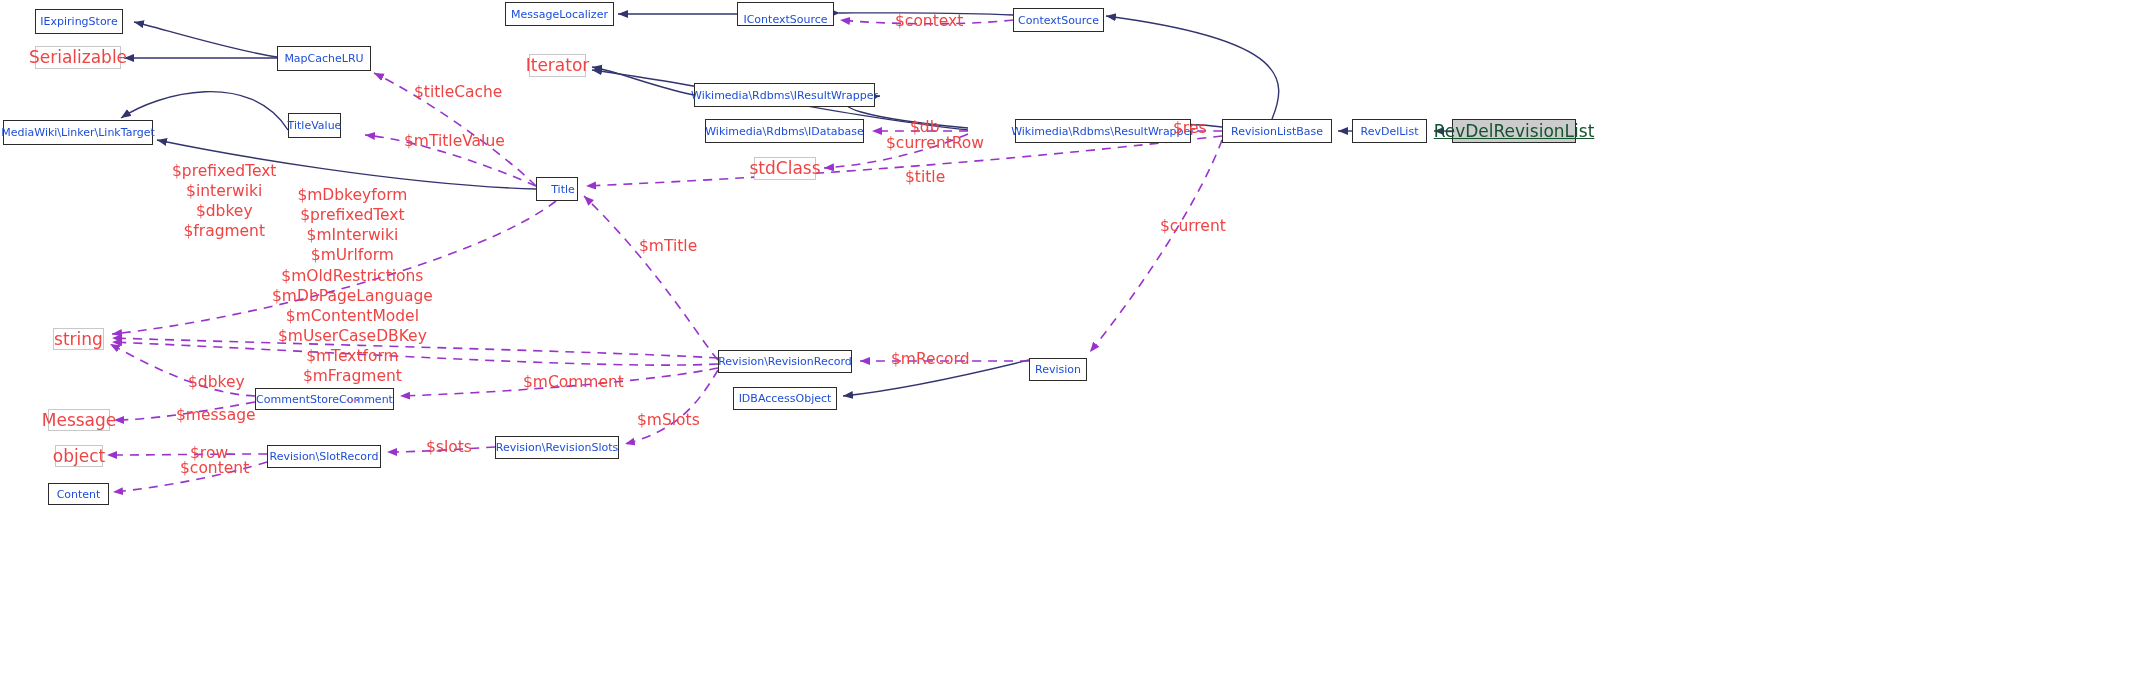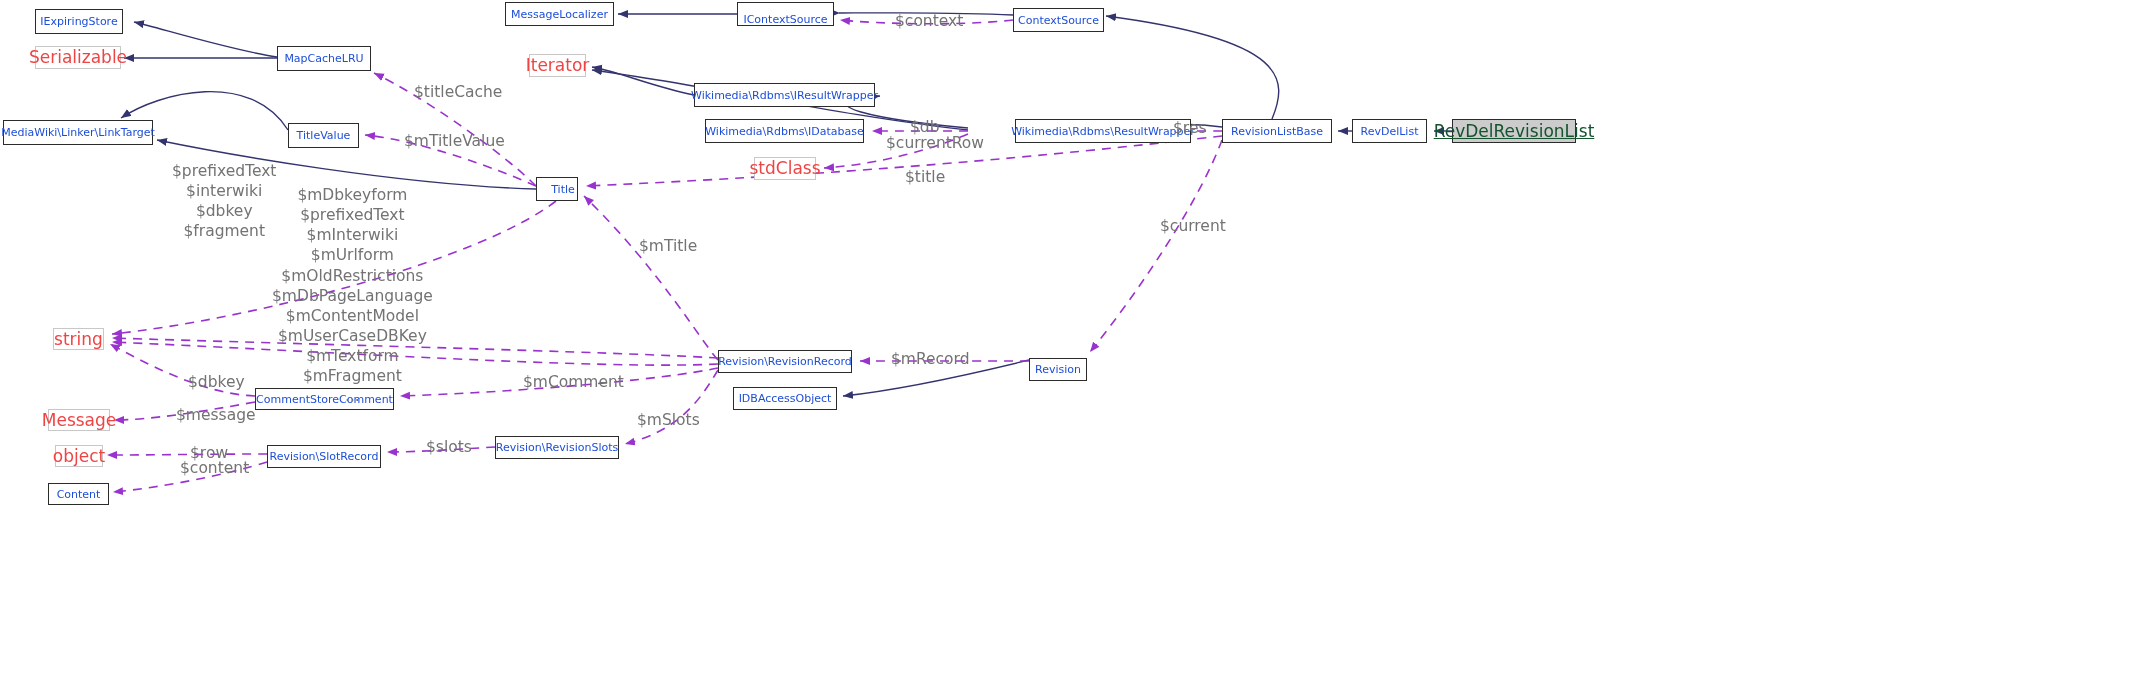--- a/index.html
+++ b/index.html
@@ -11,21 +11,21 @@
         background:#ffffff;white-space:nowrap;line-height:1;}
   .node span{display:block;}
 
   
   .cls{border:1.6px solid #2b2b2b;color:#1d4ed8;font-size:11px;}
   
   .ext{border:1.2px solid #c8c8c8;color:#ef4444;font-size:17px;}
   
   .cur{border:1.6px solid #2b2b2b;background:#cccccc;color:#14532d;font-size:17px;text-decoration:underline;}
 
-  .edge-label{position:absolute;color:#737373;font-size:15.5px;line-height:1.30;
+  .edge-label{position:absolute;color:#ef4444;font-size:15.5px;line-height:1.30;
               white-space:pre;text-align:center;background:transparent;}
 </style>
 </head>
 <body>
 
 <div id="canvas">
 
   <svg class="edges" viewBox="0 0 2148 696">
     <defs>
       <marker id="arrowInherit" markerWidth="11" markerHeight="11" refX="10" refY="4" orient="auto" markerUnits="userSpaceOnUse">
@@ -82,21 +82,21 @@
     </div>
   <div class="node ext" style="left:35px;top:46px;width:86px;height:23px;">
       <span>Serializable</span>
     </div>
   <div class="node cls" style="left:277px;top:46px;width:94px;height:25px;">
       <span>MapCacheLRU</span>
     </div>
   <div class="node cls" style="left:3px;top:120px;width:150px;height:25px;">
       <span>MediaWiki\Linker\LinkTarget</span>
     </div>
-  <div class="node cls" style="left:288px;top:123px;width:71px;height:25px;">
+  <div class="node cls" style="left:288px;top:113px;width:53px;height:25px;">
       <span>TitleValue</span>
     </div>
   <div class="node cls" style="left:536px;top:177px;width:42px;height:24px;padding-left:12px;">
       <span>Title</span>
     </div>
   <div class="node cls" style="left:505px;top:2px;width:109px;height:24px;">
       <span>MessageLocalizer</span>
     </div>
   <div class="node cls" style="left:737px;top:2px;width:97px;height:24px;align-items:flex-end;">
       <span>IContextSource</span>

